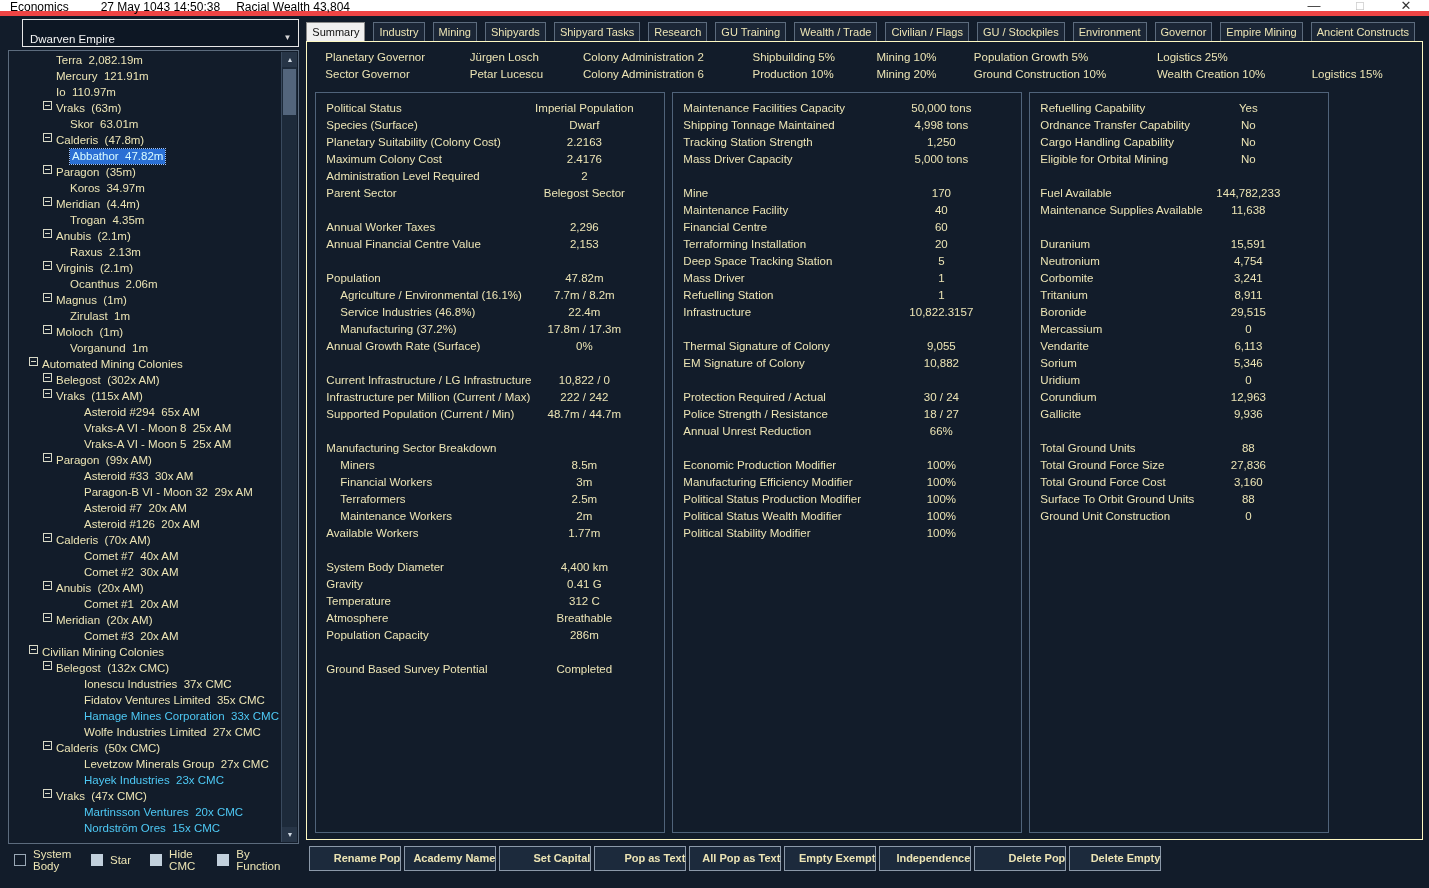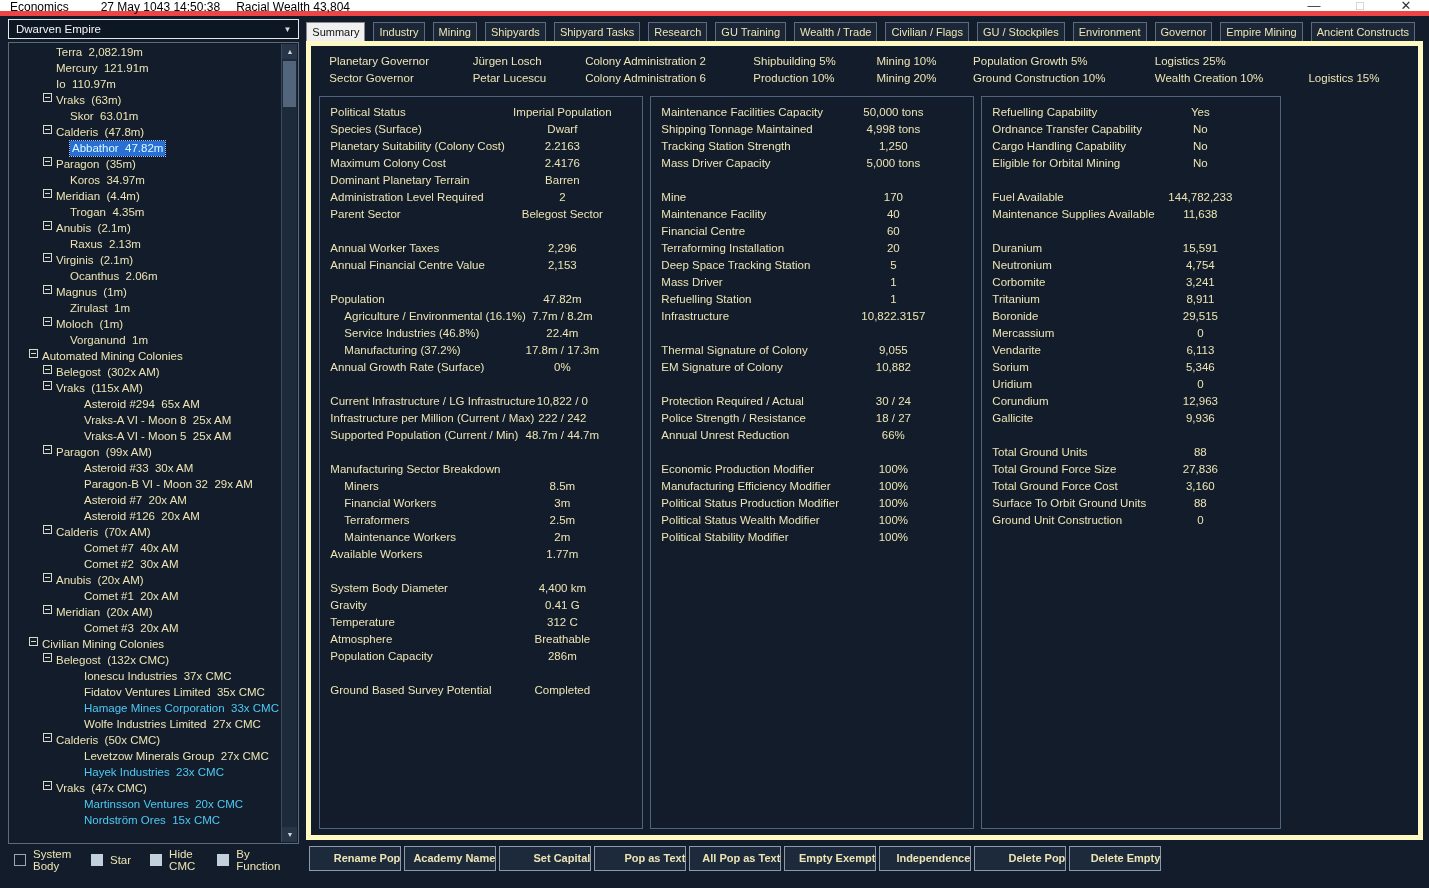--- a/index.html
+++ b/index.html
@@ -21,21 +21,21 @@
   .win-controls { margin-left:auto; display:flex; height:100%; }
   .win-btn { width:46px; height:100%; display:flex; align-items:center; justify-content:center; color:#333; font-size:13px; }
   .win-btn.win-max { color:#b5b5b5; }
   
   .app { display:flex; height:860px; }
   .left { width:392px; padding:3px 2px 0 8px; display:flex; flex-direction:column; }
   .right { flex:1; display:flex; flex-direction:column; padding:4px 6px 0 5px; }
   
   .combo {
     height:20px; border:1px solid #e8e8e8; background:#0d1724;
-    display:flex; align-items:center; padding:0 7px; color:#f4f4f4;
+    display:flex; align-items:flex-start; padding:13px 7px; color:#f4f4f4;margin-left:14px;
   }
   .combo-arrow { margin-left:auto; font-size:8px; color:#d8d8d8; }
   
   .tree-wrap { flex:1; margin-top:3px; border:1px solid #5c6b7d; position:relative; overflow:hidden; }
   .tree { position:absolute; top:1px; left:1px; right:17px; bottom:1px; overflow:hidden; padding-top:1px; }
   .titem { height:16px; display:flex; align-items:flex-start; }
   .ind0 { padding-left:19px; } .ind1 { padding-left:33px; }
   .ind2 { padding-left:47px; } .ind3 { padding-left:61px; }
   .tbox {
     width:9px; height:9px; border:1px solid #d8d8c6; margin-right:4px; flex:none;
@@ -56,28 +56,28 @@
   .check { display:flex; align-items:center; margin-right:19px; }
   .cbox { width:12px; height:12px; border:1px solid #9aa8b6; background:#121c2a; margin-right:7px; flex:none; }
   .cbox.on { background:#c2d0dc; border-color:#c2d0dc; }
   
   .tabs { display:flex; height:21px; align-items:flex-end; font-size:11px; }
   .tab {
     padding:3px 5px; border:1px solid #5c6b7d; border-bottom:none;
     margin-right:8px; background:#1b2636; color:#ece4b4; white-space:nowrap;
   }
   .tab.active { background:#f0f0f0; color:#101010; border-color:#8a8a8a; }
-  .tabpage { flex:1; border:5px solid #fef9c3; padding:7px 0 6px 8px; display:flex; flex-direction:column; overflow:hidden; }
+  .tabpage { flex:1; border:1px solid #fef9c3; padding:7px 0 6px 8px; display:flex; flex-direction:column; overflow:hidden; }
   
   .gov { display:table; border-spacing:0; margin-left:10px; }
   .gov-row { display:table-row; }
   .gov-cell { display:table-cell; padding:2px 22px 3px 0; white-space:pre; }
   
   .cols { display:flex; margin-top:9px; flex:1; }
-  .panel { width:324px; border:1px solid #50637a; margin-right:7px; padding:7px 10px; overflow:hidden; }
+  .panel { width:350px; border:1px solid #50637a; margin-right:7px; padding:7px 10px; overflow:hidden; }
   .panel:last-child { width:300px; margin-right:0; }
   .prow { position:relative; height:17px; line-height:17px; }
   .prow.indent .plbl { padding-left:14px; }
   .plbl { white-space:nowrap; }
   .pval { position:absolute; top:0; right:10px; width:120px; text-align:center; white-space:nowrap; }
   .blank { height:17px; }
   
   .btnrow { height:36px; display:flex; align-items:center; padding-left:3px; }
   .abtn {
     width:92px; height:25px; line-height:23px; text-align:right; margin-right:3px;
@@ -370,21 +370,20 @@
             <div class="gov-cell">Wealth Creation 10%</div>
             <div class="gov-cell">Logistics 15%</div>
           </div>
         </div>
       <div class="cols">
           <div class="panel">
             <div class="prow"><span class="plbl">Political Status</span><span class="pval">Imperial Population</span></div>
             <div class="prow"><span class="plbl">Species (Surface)</span><span class="pval">Dwarf</span></div>
             <div class="prow"><span class="plbl">Planetary Suitability (Colony Cost)</span><span class="pval">2.2163</span></div>
             <div class="prow"><span class="plbl">Maximum Colony Cost</span><span class="pval">2.4176</span></div>
-            <div class="prow"><span class="plbl">Dominant Planetary Terrain</span><span class="pval">Barren</span></div>
             <div class="prow"><span class="plbl">Administration Level Required</span><span class="pval">2</span></div>
             <div class="prow"><span class="plbl">Parent Sector</span><span class="pval">Belegost Sector</span></div>
             <div class="blank"></div>
             <div class="prow"><span class="plbl">Annual Worker Taxes</span><span class="pval">2,296</span></div>
             <div class="prow"><span class="plbl">Annual Financial Centre Value</span><span class="pval">2,153</span></div>
             <div class="blank"></div>
             <div class="prow"><span class="plbl">Population</span><span class="pval">47.82m</span></div>
             <div class="prow indent"><span class="plbl">Agriculture / Environmental (16.1%)</span><span class="pval">7.7m / 8.2m</span></div>
             <div class="prow indent"><span class="plbl">Service Industries (46.8%)</span><span class="pval">22.4m</span></div>
             <div class="prow indent"><span class="plbl">Manufacturing (37.2%)</span><span class="pval">17.8m / 17.3m</span></div>

